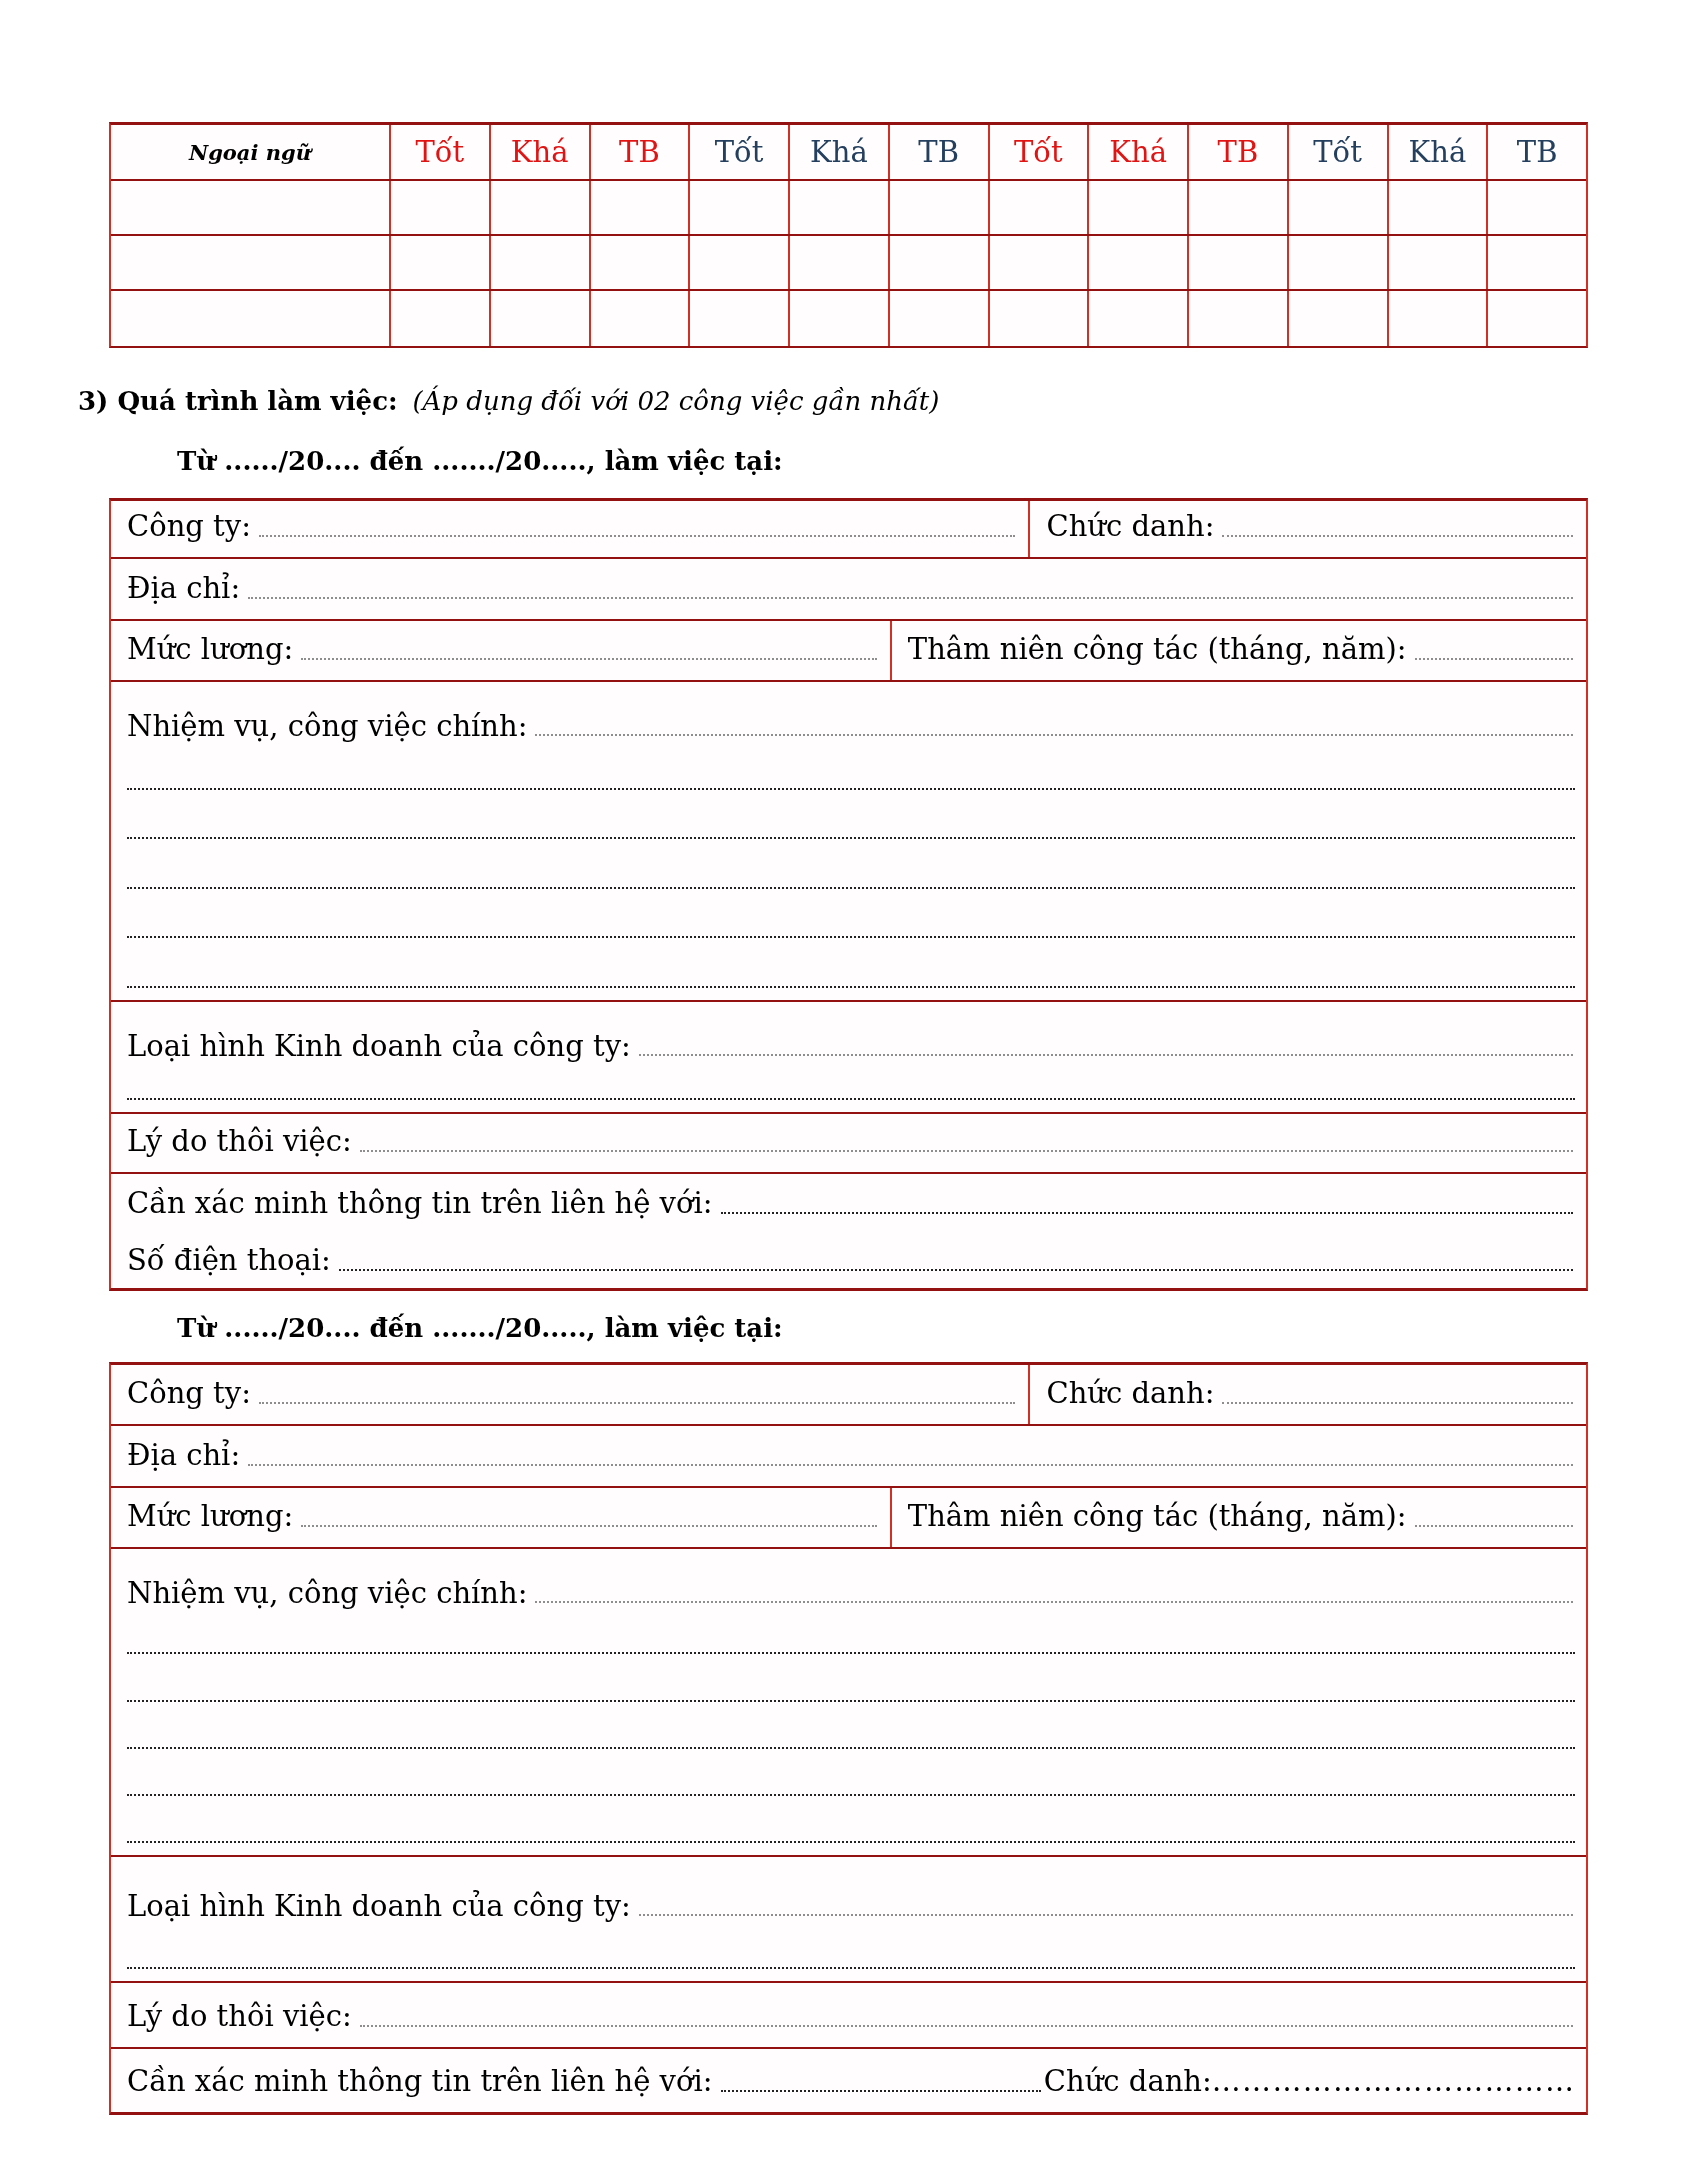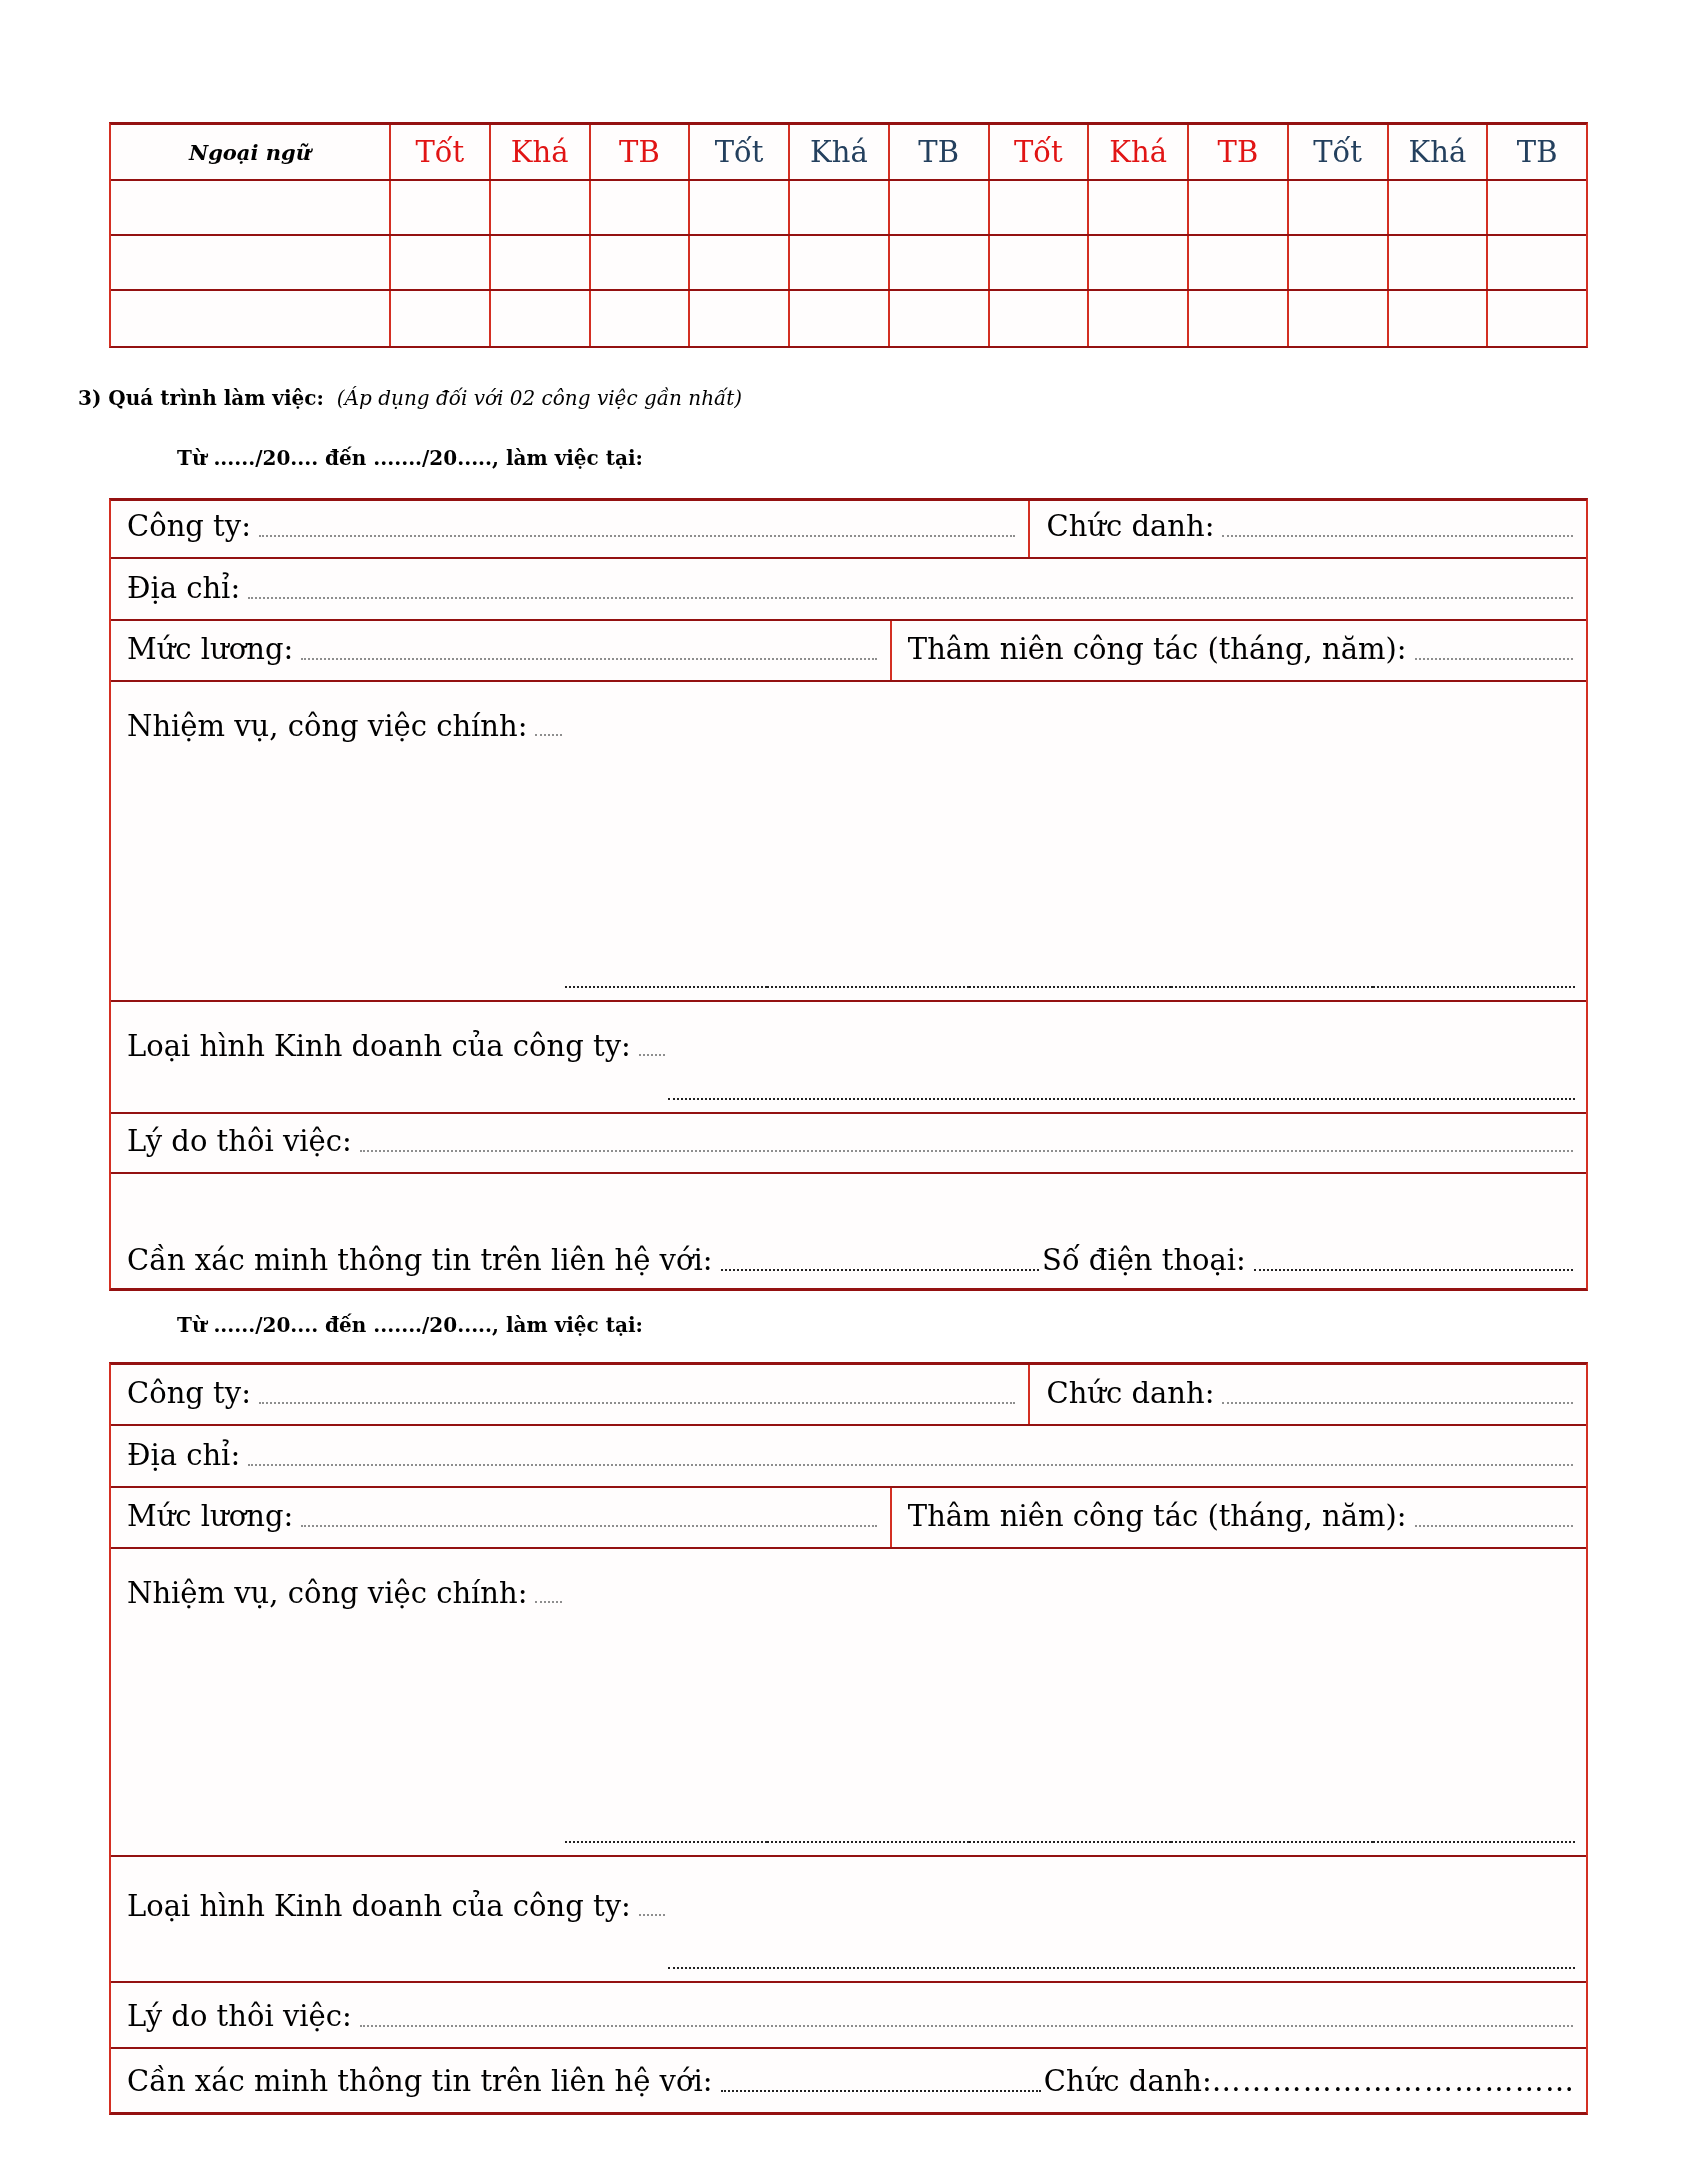--- a/index.html
+++ b/index.html
@@ -28,21 +28,21 @@
     flex:1;border-left:2px solid #d42f22;
     display:flex;align-items:center;justify-content:center;
     font-size:29px;box-sizing:border-box;min-width:0;
   }
   .lt-cell.first{flex:0 0 278px;border-left:none;}
   .lt-title{font-weight:bold;font-style:italic;font-size:21px;}
   .hd.red{color:#e11414;}
   .hd.navy{color:#24405e;}
 
   
-  .heading{position:absolute;font-size:20px;line-height:1.2;white-space:nowrap;}
+  .heading{position:absolute;font-size:26px;line-height:1.2;white-space:nowrap;}
   #sec3{left:78px;top:386px;}
   #sec3 .t{font-weight:bold;}
   #sec3 .n{font-style:italic;margin-left:6.6px;}
   .period{font-weight:bold;}
   #period1{left:177px;top:446px;}
   #period2{left:177px;top:1313px;}
 
   
   .work-table{
     position:absolute;left:109px;width:1479px;
@@ -59,21 +59,21 @@
   .wt-row:last-child{border-bottom:none;border-radius:20px;}
   .cell{
     display:flex;align-items:flex-end;
     padding:0 10.6px 13.2px 16px;
     box-sizing:border-box;min-width:0;
   }
   .cell.cA{flex:0 0 62.2%;}
   .cell.cA3{flex:0 0 52.8%;}
   .cell.cB{flex:1;border-left:2px solid #d42f22;}
   .cell.full{flex:1;}
-  .cell.col{flex-direction:row;align-items:stretch;padding-bottom:0;}
+  .cell.col{flex-direction:column;align-items:stretch;padding-bottom:0;}
   .lbl{white-space:nowrap;line-height:1.15;}
   .leader{
     flex:1 1 auto;min-width:26.5px;
     border-bottom:2px dotted #8e8e8e;
     margin:0 2.6px 6.6px 8px;
   }
   .leader.dark{border-bottom:2.6px dotted #222222;}
   .label-line{display:flex;align-items:flex-end;height:61px;padding-bottom:9.3px;flex:0 0 auto;}
   .fill-line{flex:1 1 auto;display:flex;align-items:flex-end;}
   .fill-line .dots{width:100%;border-bottom:2.6px dotted #222222;margin-bottom:12px;}

